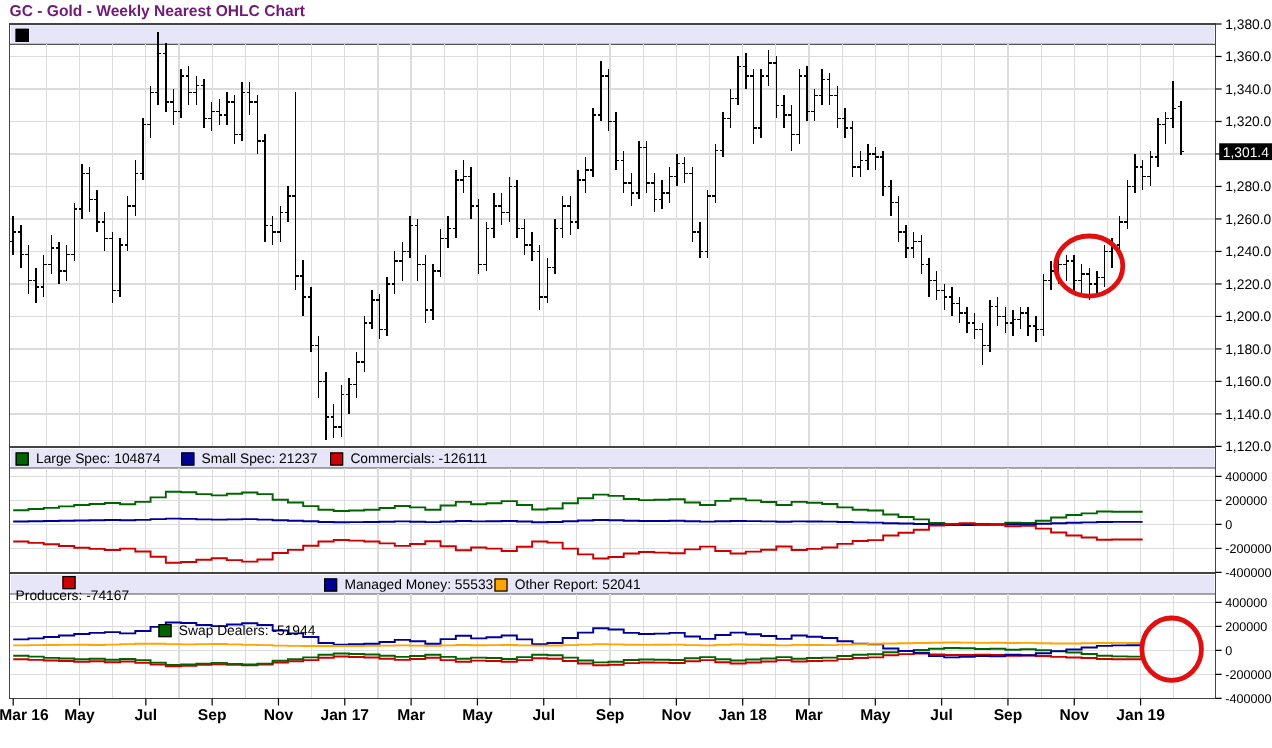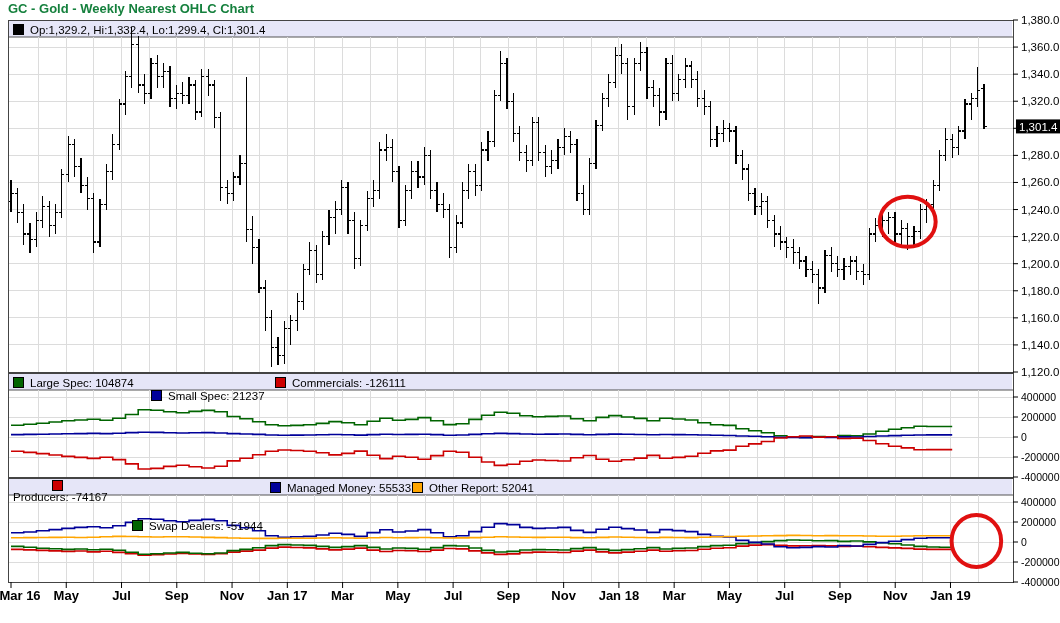--- a/index.html
+++ b/index.html
@@ -1,23 +1,23 @@
 <!DOCTYPE html>
 <html><head>
 <meta charset="utf-8">
 <style>
   html,body{margin:0;padding:0;background:#fff;}
   .stage{position:relative;width:1060px;height:623px;background:#fff;overflow:hidden;
          font-family:"Liberation Sans",sans-serif;}
-  .chart-title{position:absolute;left:8px;top:1px;font-size:13px;font-weight:bold;color:#15803d;}
+  .chart-title{position:absolute;left:8px;top:1px;font-size:13px;font-weight:bold;color:#701a75;}
   svg{position:absolute;left:0;top:0;}
   .legend-item{position:absolute;display:flex;align-items:center;height:15px;font-size:11.5px;color:#000;white-space:nowrap;z-index:5;}
   .swatch{display:inline-block;width:9px;height:9px;border:1px solid #000;margin-right:6px;flex:0 0 auto;}
   .lg-main{left:13px;top:22px;}
-  .lg-c1-0{left:13px;top:375px;} .lg-c1-1{left:151px;top:388px;} .lg-c1-2{left:275px;top:375px;}
+  .lg-c1-0{left:13px;top:375px;} .lg-c1-1{left:151px;top:375px;} .lg-c1-2{left:275px;top:375px;}
   .lg-c2-0{left:13px;top:480px;flex-direction:column;} .lg-c2-1{left:132px;top:480px;margin-top:38px;} .lg-c2-2{left:270px;top:480px;} .lg-c2-3{left:412px;top:480px;}
 </style>
 </head>
 <body>
 
 <div class="stage">
   <div class="chart-title">GC - Gold - Weekly Nearest OHLC Chart</div>
 
   <svg id="chart-svg" width="1060" height="623">
       <g>
@@ -742,21 +742,20 @@
         <text x="950.4855555555554" y="600" font-size="13" font-family="&quot;Liberation Sans&quot;, sans-serif" fill="#000" text-anchor="middle" font-weight="bold">Jan 19</text>
       </g>
       <g fill="none" stroke="#e01010" stroke-width="4">
         <ellipse cx="907.6862745098039" cy="221.72307692307692" rx="27.98169934640523" ry="25.046153846153846"></ellipse>
         <ellipse cx="976.3686274509804" cy="541" rx="24.801960784313724" ry="26"></ellipse>
       </g>
     </svg>
 
   <div class="legend-item lg-main">
     <span class="swatch" style="background: rgb(0, 0, 0);"></span>
-    <span>Op:1,329.2, Hi:1,332.4, Lo:1,299.4, Cl:1,301.4</span>
   </div>
 
   <div class="legend-item lg-c1-0">
     <span class="swatch" style="background: rgb(0, 100, 0);"></span>
     <span>Large Spec: 104874</span>
   </div>
   <div class="legend-item lg-c1-1">
     <span class="swatch" style="background: rgb(0, 0, 153);"></span>
     <span>Small Spec: 21237</span>
   </div>

